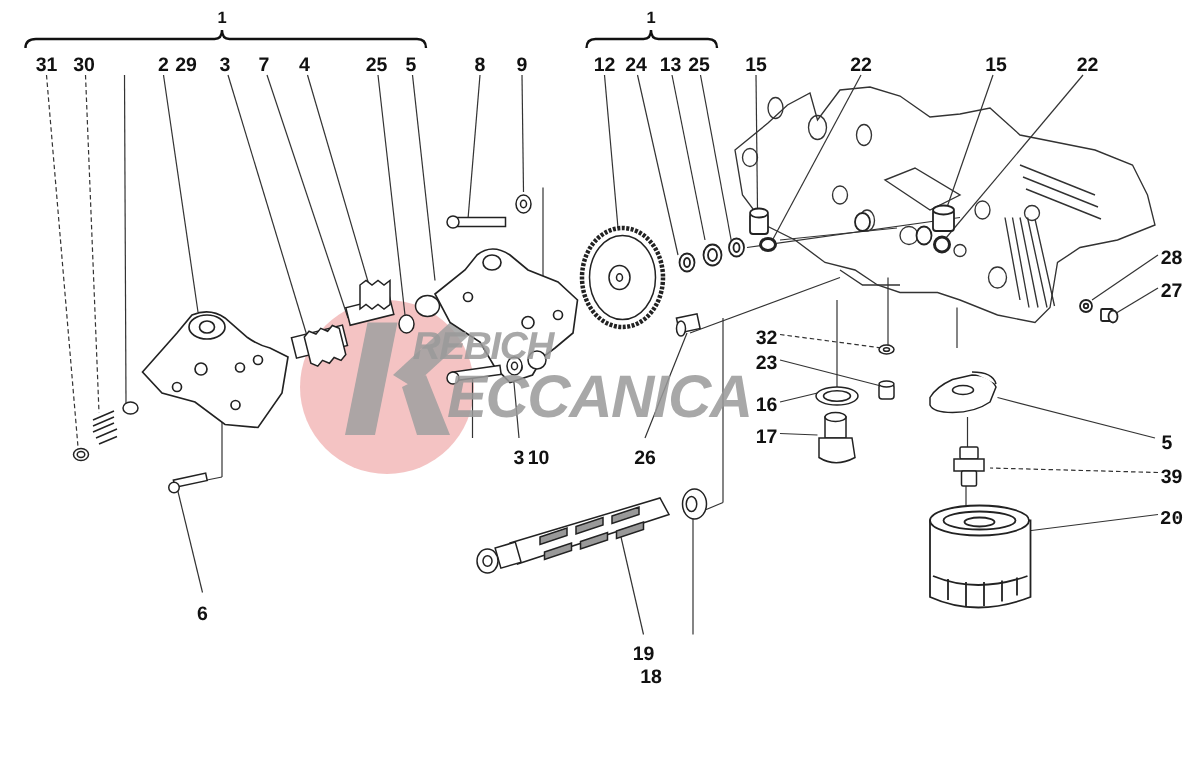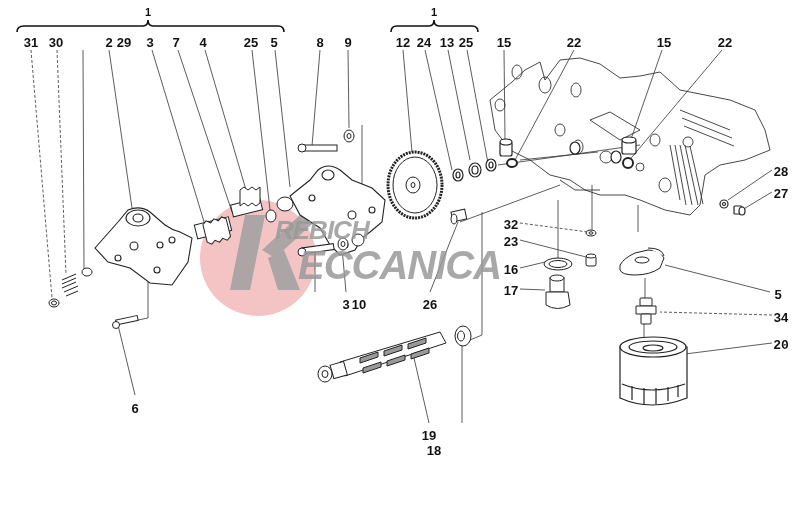--- a/index.html
+++ b/index.html
@@ -263,21 +263,21 @@
   <div class="callout" style="left:574px; top:37px;">22</div>
   <div class="callout" style="left:664px; top:37px;">15</div>
   <div class="callout" style="left:725px; top:37px;">22</div>
   <div class="callout" style="left:781px; top:166px;">28</div>
   <div class="callout" style="left:781px; top:188px;">27</div>
   <div class="callout" style="left:511px; top:219px;">32</div>
   <div class="callout" style="left:511px; top:236px;">23</div>
   <div class="callout" style="left:511px; top:264px;">16</div>
   <div class="callout" style="left:511px; top:285px;">17</div>
   <div class="callout" style="left:778px; top:289px;">5</div>
-  <div class="callout" style="left:781px; top:312px;">34</div>
+  <div class="callout" style="left:781px; top:312px;">39</div>
   <div class="callout" style="left:781px; top:340px;font-family:Liberation Mono, monospace;">20</div>
   <div class="callout" style="left:315px; top:299px;margin-left:44px;">10</div>
   <div class="callout" style="left:346px; top:299px;">3</div>
   <div class="callout" style="left:430px; top:299px;">26</div>
   <div class="callout" style="left:135px; top:403px;">6</div>
   <div class="callout" style="left:429px; top:430px;">19</div>
   <div class="callout" style="left:434px; top:430px;margin-top:15px;">18</div>
 
 </div>
 

